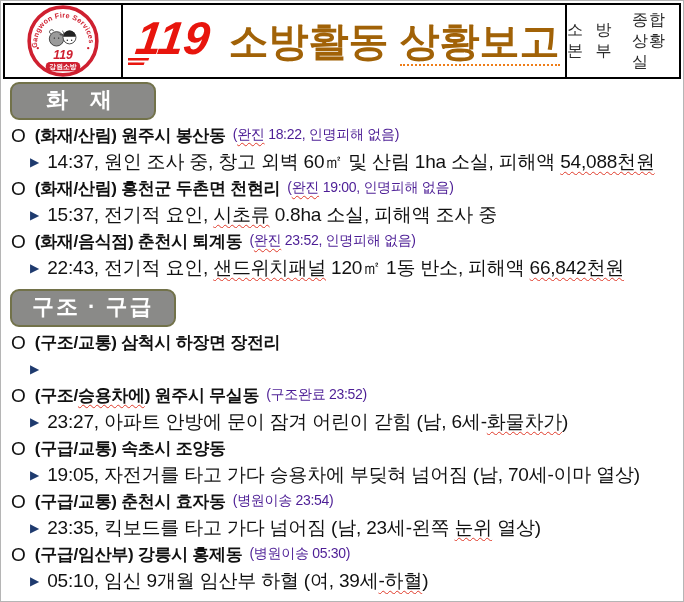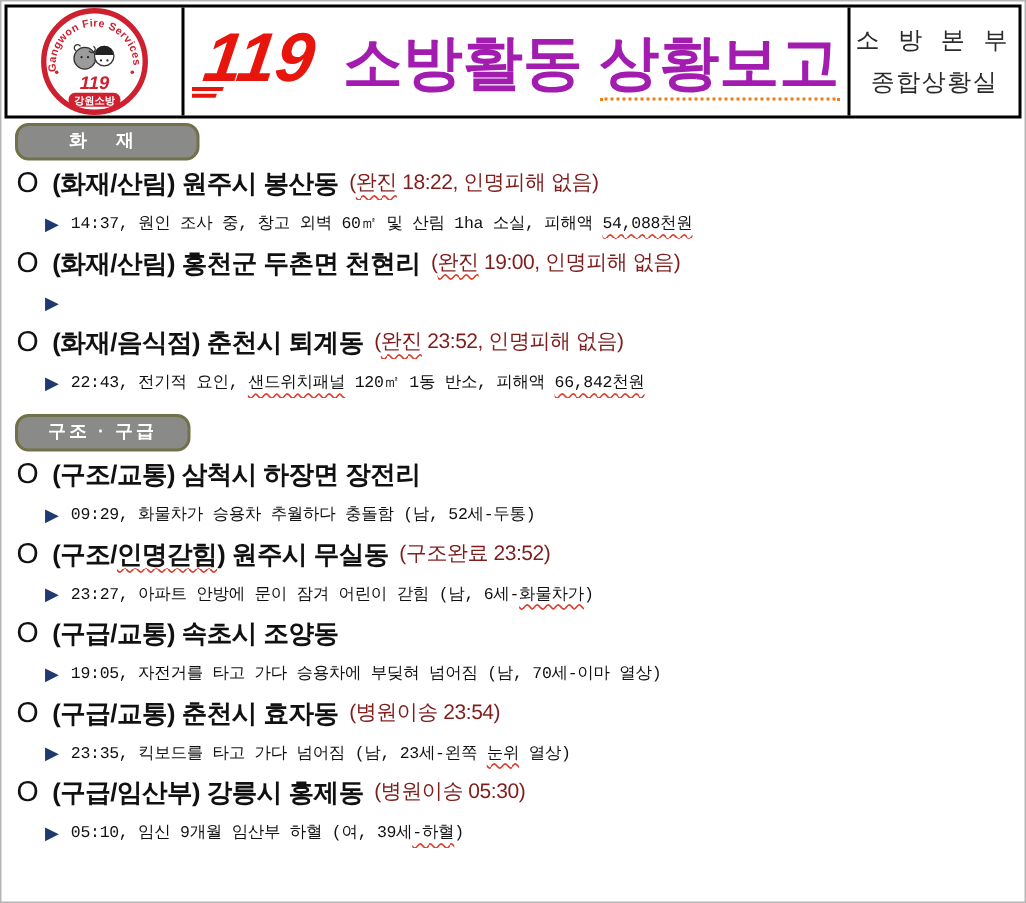--- a/index.html
+++ b/index.html
@@ -3,45 +3,45 @@
 <meta charset="utf-8">
 <style>
   html,body{margin:0;padding:0;background:#fff;}
   body{width:684px;height:602px;overflow:hidden;font-family:"Liberation Sans",sans-serif;color:#111;}
   .page{width:684px;height:602px;box-sizing:border-box;border:1px solid #b5b5b5;padding:2px 2px 0 2px;background:#fff;}
 
   
   .header{display:flex;height:76px;border:2px solid #000;box-sizing:border-box;}
   .logo-cell{width:116px;border-right:2px solid #000;display:flex;align-items:center;justify-content:center;}
   .title-cell{flex:1;display:flex;align-items:center;justify-content:center;gap:8px;}
-  .office-cell{width:112px;border-left:2px solid #000;display:flex;flex-direction:column;align-items:center;justify-content:center;gap:7px;font-size:16px;color:#2b2b2b;}
+  .office-cell{width:112px;border-left:2px solid #000;display:flex;flex-direction:row;align-items:center;justify-content:center;gap:7px;font-size:16px;color:#2b2b2b;}
   .office-l1{letter-spacing:4px;}
   .office-l2{letter-spacing:1px;}
-  .report-title{font-size:40px;font-weight:bold;letter-spacing:0px;color:#a21caf;white-space:nowrap;text-align:center;}
+  .report-title{font-size:40px;font-weight:bold;letter-spacing:0px;color:#a16207;white-space:nowrap;text-align:center;}
   .title-underline{border-bottom:2px dotted #ee7d18;padding-bottom:1px;}
 
   
   .date-bar{height:23px;margin-top:2px;background:#a28aa4;color:#fff;display:flex;justify-content:space-between;align-items:center;padding:0 10px 0 6px;font-weight:bold;font-size:15px;}
   .date-left,.date-right{display:flex;align-items:center;gap:5px;white-space:nowrap;}
 
   
   .content{padding-left:4px;}
   .section{margin-top:3px;}
   .section + .section{margin-top:8px;}
-  .badge{display:inline-block;background:#8a8a88;border:2px solid #72724a;border-radius:9px;color:#fff;font-weight:bold;font-size:12px;text-align:center;margin-left:3px;margin-bottom:2px;}
+  .badge{display:inline-block;background:#8a8a88;border:2px solid #72724a;border-radius:9px;color:#fff;font-weight:bold;font-size:22px;text-align:center;margin-left:3px;margin-bottom:2px;}
   .section:nth-child(1) .badge{padding:1px 34px 3px;letter-spacing:8px;}
   .section:nth-child(2) .badge{padding:1px 20px 3px;letter-spacing:2px;}
 
   .line{height:26.5px;display:flex;align-items:center;white-space:nowrap;overflow:hidden;}
   .bullet{font-size:19px;margin:0 9px 0 4px;line-height:1;}
   .inc-name{font-weight:bold;font-size:17px;letter-spacing:-0.3px;}
-  .inc-note{font-size:14px;margin-left:7px;color:#7f1d1d;letter-spacing:-0.3px;}
+  .inc-note{font-size:14px;margin-left:7px;color:#4c1d95;letter-spacing:-0.3px;}
   .detail-line{padding-left:23px;}
   .detail-marker{color:#1e3a6e;font-size:12px;margin-right:8px;}
-  .detail-text{font-family:Liberation Mono, monospace;font-size:11px;letter-spacing:-0.2px;}
+  .detail-text{font-family:Liberation Sans, sans-serif;font-size:19px;letter-spacing:-0.2px;}
 
   .squiggle{text-decoration:underline;text-decoration-style:wavy;text-decoration-color:#e03a2a;text-decoration-thickness:1px;text-underline-offset:3px;}
 </style>
 </head>
 <body>
 
 <div class="page">
 
   <div class="header">
     <div class="logo-cell">
@@ -92,37 +92,37 @@
           <span class="inc-note"><span>(</span><span class="squiggle">완진</span><span> 18:22, 인명피해 없음)</span></span>
         </div><div class="line detail-line">
           <span class="detail-marker">▶</span>
           <span class="detail-text"><span>14:37, 원인 조사 중, 창고 외벽 60㎡ 및 산림 1ha 소실, 피해액 </span><span class="squiggle">54,088천원</span></span>
         </div><div class="line title-line">
           <span class="bullet">O</span>
           <span class="inc-name"><span>(화재/산림) 홍천군 두촌면 천현리</span></span>
           <span class="inc-note"><span>(</span><span class="squiggle">완진</span><span> 19:00, 인명피해 없음)</span></span>
         </div><div class="line detail-line">
           <span class="detail-marker">▶</span>
+          <span class="detail-text"><span>15:37, 전기적 요인, </span><span class="squiggle">시초류</span><span> 0.8ha 소실, 피해액 조사 중</span></span>
         </div><div class="line title-line">
           <span class="bullet">O</span>
           <span class="inc-name"><span>(화재/음식점) 춘천시 퇴계동</span></span>
           <span class="inc-note"><span>(</span><span class="squiggle">완진</span><span> 23:52, 인명피해 없음)</span></span>
         </div><div class="line detail-line">
           <span class="detail-marker">▶</span>
           <span class="detail-text"><span>22:43, 전기적 요인, </span><span class="squiggle">샌드위치패널</span><span> 120㎡ 1동 반소, 피해액 </span><span class="squiggle">66,842천원</span></span>
         </div></div>
       <div class="section"><div class="badge">구조 · 구급</div><div class="line title-line">
           <span class="bullet">O</span>
           <span class="inc-name"><span>(구조/교통) 삼척시 하장면 장전리</span></span>
         </div><div class="line detail-line">
           <span class="detail-marker">▶</span>
-          <span class="detail-text"><span>09:29, 화물차가 승용차 추월하다 충돌함 (남, 52세-두통)</span></span>
         </div><div class="line title-line">
           <span class="bullet">O</span>
-          <span class="inc-name"><span>(구조/</span><span class="squiggle">인명갇힘</span><span>) 원주시 무실동</span></span>
+          <span class="inc-name"><span>(구조/</span><span class="squiggle">승용차에</span><span>) 원주시 무실동</span></span>
           <span class="inc-note"><span>(구조완료 23:52)</span></span>
         </div><div class="line detail-line">
           <span class="detail-marker">▶</span>
           <span class="detail-text"><span>23:27, 아파트 안방에 문이 잠겨 어린이 갇힘 (남, 6세-</span><span class="squiggle">화물차가</span><span>)</span></span>
         </div><div class="line title-line">
           <span class="bullet">O</span>
           <span class="inc-name"><span>(구급/교통) 속초시 조양동</span></span>
         </div><div class="line detail-line">
           <span class="detail-marker">▶</span>
           <span class="detail-text"><span>19:05, 자전거를 타고 가다 승용차에 부딪혀 넘어짐 (남, 70세-이마 열상)</span></span>

